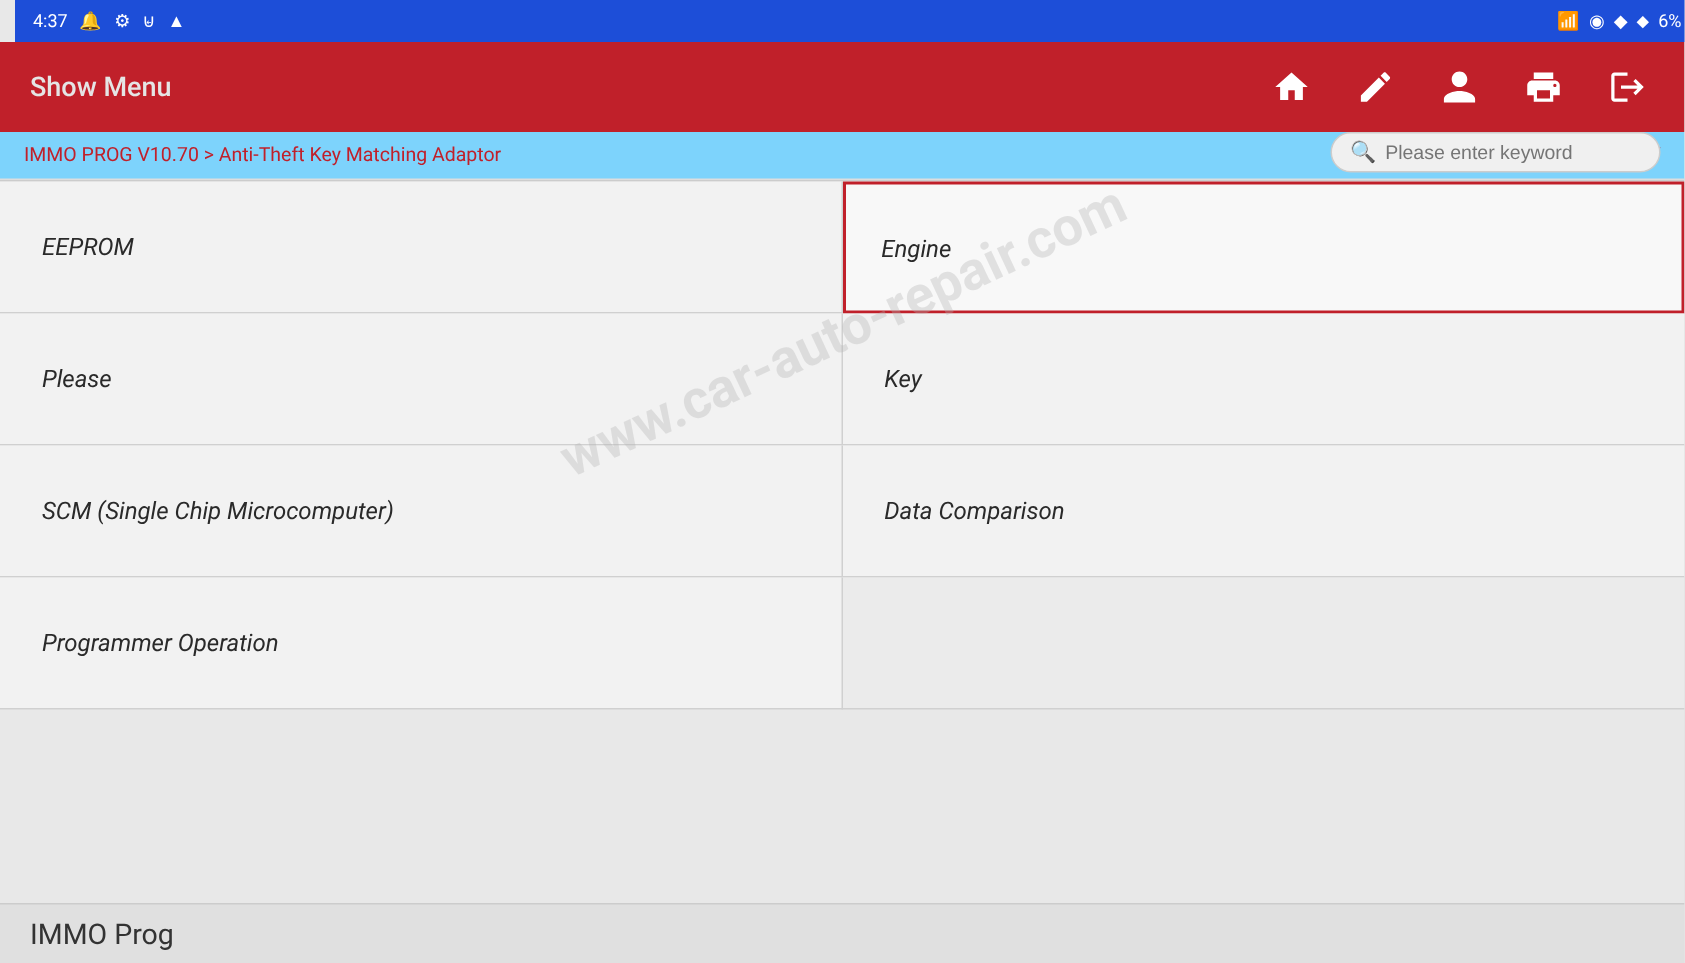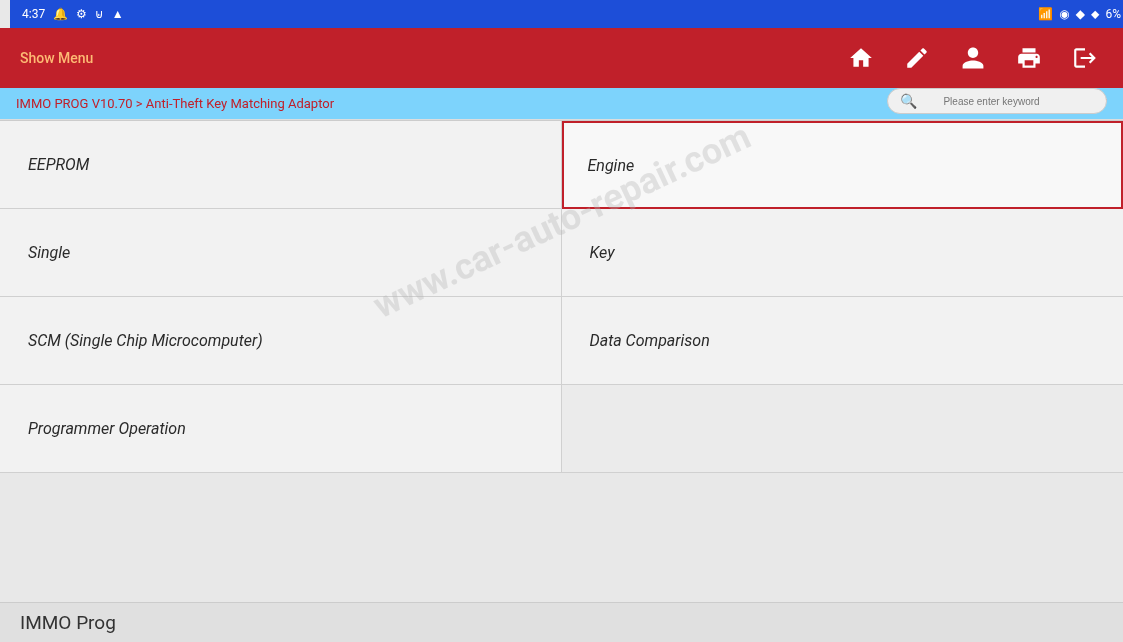--- a/index.html
+++ b/index.html
@@ -42,22 +42,22 @@
     .header {
       width: 100%;
       height: 60px;
       background: #c0202a;
       display: flex;
       align-items: center;
       justify-content: space-between;
       padding: 0 20px;
     }
     .header-title {
-      color: #fdba74;
-      font-size: 14px;
+      color: #e5e5e5;
+      font-size: 18px;
       font-weight: 500;
     }
     .header-icons {
       display: flex;
       align-items: center;
       gap: 20px;
     }
     .header-icon {
       color: white;
       font-size: 22px;
@@ -114,24 +114,23 @@
     }
     .search-icon-wrap {
       margin-right: 6px;
       color: #888;
       font-size: 14px;
     }
     .search-input {
       border: none;
       background: transparent;
       outline: none;
-      font-size: 10px;
+      font-size: 13px;
       color: #c2410c;
       width: 100%;
-      margin-left: 20px;
     }
 
     
     .main-content {
       width: 100%;
       background: #e0e0e0;
       padding: 0;
     }
 
     
@@ -272,21 +271,21 @@
 <div class="main-content">
   <div class="menu-grid" id="menu-grid">
 
   <div class="menu-item">
         <span class="menu-item-label">EEPROM</span>
       </div>
       <div class="menu-item selected">
         <span class="menu-item-label">Engine</span>
       </div>
       <div class="menu-item">
-        <span class="menu-item-label">Single</span>
+        <span class="menu-item-label">Please</span>
       </div>
       <div class="menu-item">
         <span class="menu-item-label">Key</span>
       </div>
       <div class="menu-item">
         <span class="menu-item-label">SCM (Single Chip Microcomputer)</span>
       </div>
       <div class="menu-item">
         <span class="menu-item-label">Data Comparison</span>
       </div>

